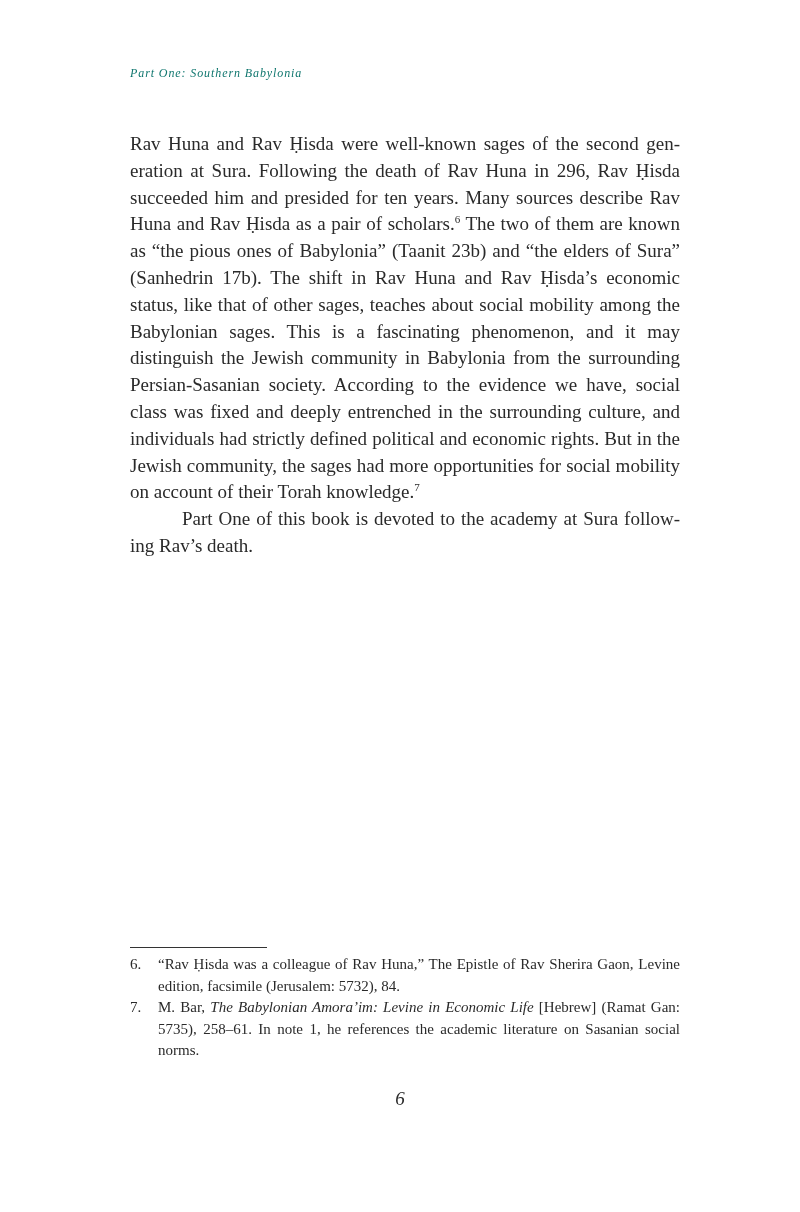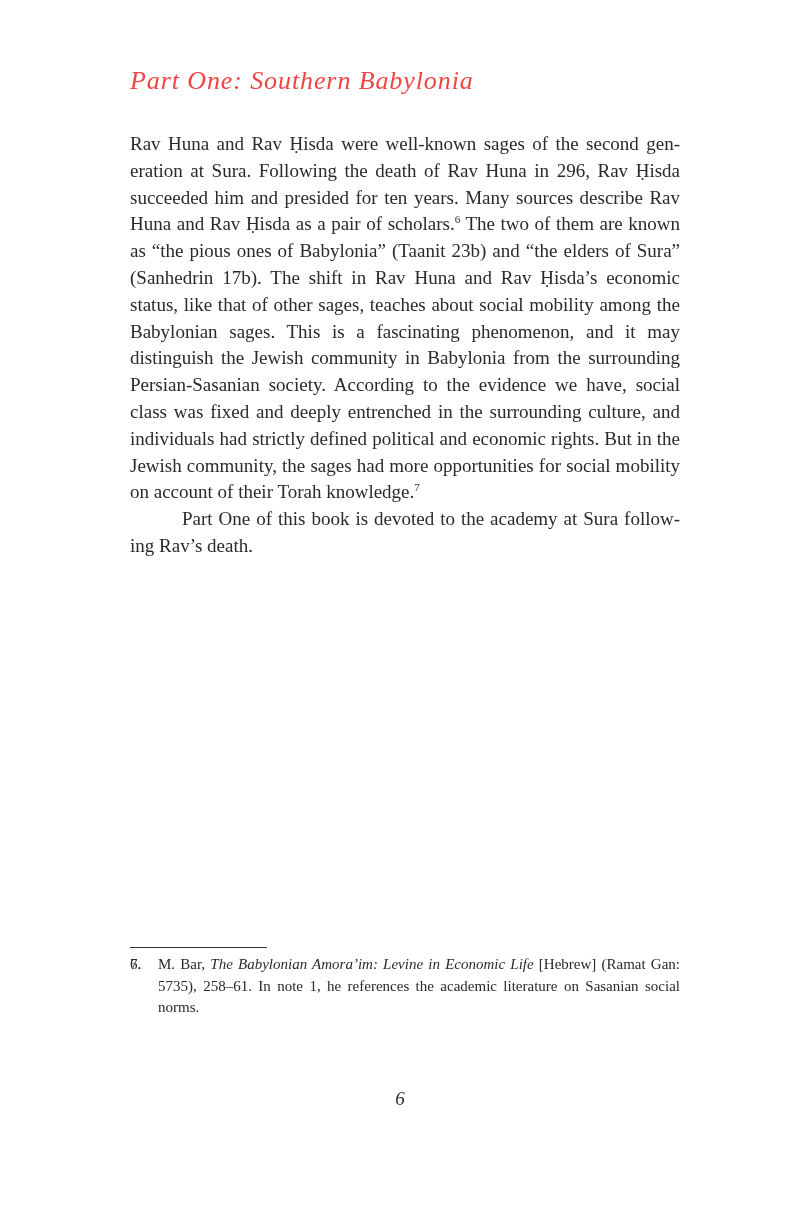--- a/index.html
+++ b/index.html
@@ -3,22 +3,22 @@
   <meta charset="utf-8">
   <style>
     html, body { margin: 0; padding: 0; background: #ffffff; }
     body {
       width: 800px; height: 1212px; position: relative; overflow: hidden;
       font-family: "Liberation Serif", "DejaVu Serif", serif;
       color: #2a2a2a;
     }
     .running-head {
       position: absolute; left: 130px; top: 66px;
-      font-style: italic; font-size: 26px; letter-spacing: 0.9px;
-      color: #ef4444;
+      font-style: italic; font-size: 12px; letter-spacing: 0.9px;
+      color: #0f766e;
     }
     .body-text {
       position: absolute; left: 130px; top: 131px; width: 550px;
       font-size: 19px; line-height: 26.8px; text-align: justify;
       hyphens: manual;
     }
     .body-text p { margin: 0; }
     .body-text p.indent { text-indent: 52px; }
     sup { font-size: 11px; line-height: 0; vertical-align: 7px; }
     .rule {
@@ -45,20 +45,21 @@
 <div class="body-text">
   <p><span>Rav Huna and Rav Ḥisda were well-known sages of the second gen­eration at Sura. Following the death of Rav Huna in 296, Rav Ḥisda succeeded him and presided for ten years. Many sources describe Rav Huna and Rav Ḥisda as a pair of scholars.</span><sup>6</sup><span> The two of them are known as “the pious ones of Babylonia” (Taanit 23b) and “the elders of Sura” (Sanhedrin 17b). The shift in Rav Huna and Rav Ḥisda’s economic status, like that of other sages, teaches about social mobility among the Babylonian sages. This is a fascinating phenomenon, and it may distinguish the Jewish community in Babylonia from the surrounding Persian-Sasanian society. According to the evidence we have, social class was fixed and deeply entrenched in the surrounding culture, and individuals had strictly defined political and economic rights. But in the Jewish community, the sages had more opportunities for social mobility on account of their Torah knowledge.</span><sup>7</sup></p>
   <p class="indent">Part One of this book is devoted to the academy at Sura follow­ing Rav’s death.</p>
 </div>
 
 <div class="rule"></div>
 
 <div class="footnotes">
   <div class="fn">
     <span class="fn-num">6.</span>
+    <span>“Rav Ḥisda was a colleague of Rav Huna,” The Epistle of Rav Sherira Gaon, Levine edition, facsimile (Jerusalem: 5732), 84.</span>
   </div>
   <div class="fn">
     <span class="fn-num">7.</span>
     <span>M. Bar, </span><i>The Babylonian Amora’im: Levine in Economic Life</i><span> [Hebrew] (Ramat Gan: 5735), 258–61. In note 1, he references the academic literature on Sasanian social norms.</span>
   </div>
 </div>
 
 <div class="page-number">6</div>
 
 </body></html>

